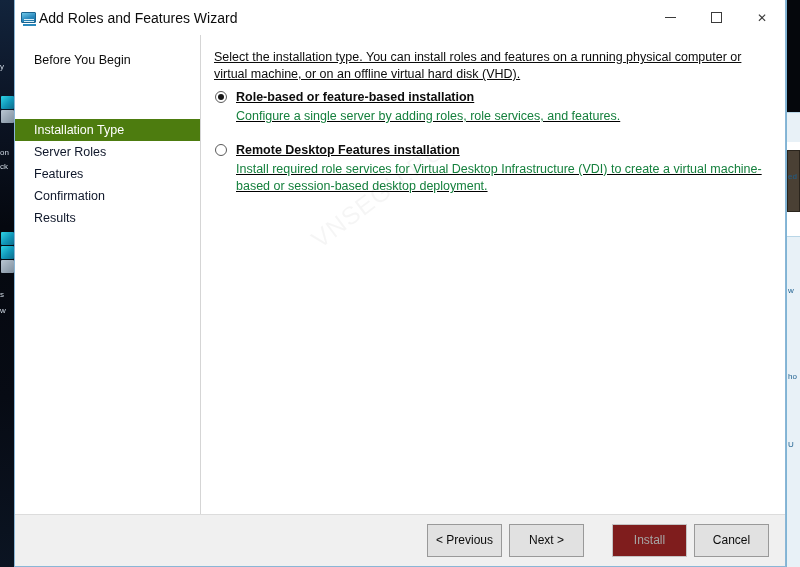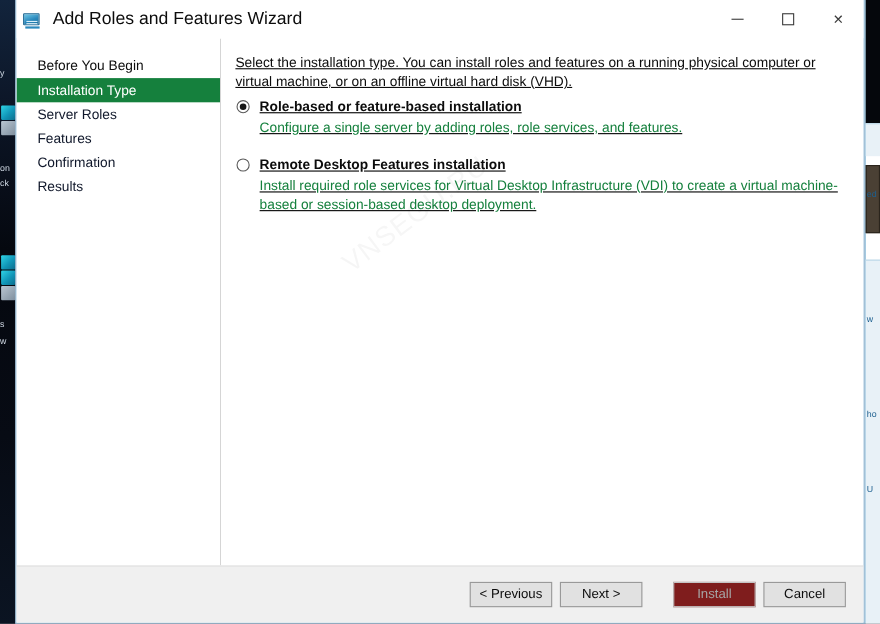--- a/index.html
+++ b/index.html
@@ -132,22 +132,21 @@
     background: #d8eef8;
     box-shadow: 0 2px 0 #d8eef8;
   }
   #app-icon .bar {
     position: absolute;
     left: 2px; bottom: 1px;
     width: 13px; height: 2px;
     background: #2a89bd;
   }
   #title-text {
-    margin-left: 9px;
-    font-size: 16px;
+    font-size: 14px;
     color: #0c0c0c;
     white-space: nowrap;
   }
   #window-controls {
     position: absolute;
     right: 0;
     top: 0;
     height: 35px;
     display: flex;
   }
@@ -237,22 +236,23 @@
   .nav-item {
     height: 22px;
     line-height: 22px;
     padding-left: 19px;
     font-size: 12.5px;
     color: #0c0c0c;
     white-space: nowrap;
     cursor: default;
   }
   .nav-item.selected {
-    background: #15803d;
+    background: #4d7c0f;
     color: #ffffff;
+    margin-top: 48px;
   }
   .nav-item.disabled {
     color: #0f172a;
   }
 
   
   #content {
     flex: 1 1 auto;
     padding: 14px 16px 0 13px;
     position: relative;
@@ -330,21 +330,21 @@
     background: #f0f0f0;
     border-top: 1px solid #dcdcdc;
     display: flex;
     align-items: center;
     justify-content: flex-end;
     padding-right: 16px;
     gap: 0;
   }
   .wbtn {
     width: 75px;
-    height: 23px;
+    height: 33px;
     font-size: 12px;
     font-family: "Liberation Sans", sans-serif;
     color: #0c0c0c;
     background: #e1e1e1;
     border: 1px solid #999999;
     cursor: default;
     line-height: 21px;
     text-align: center;
     padding: 0;
   }

